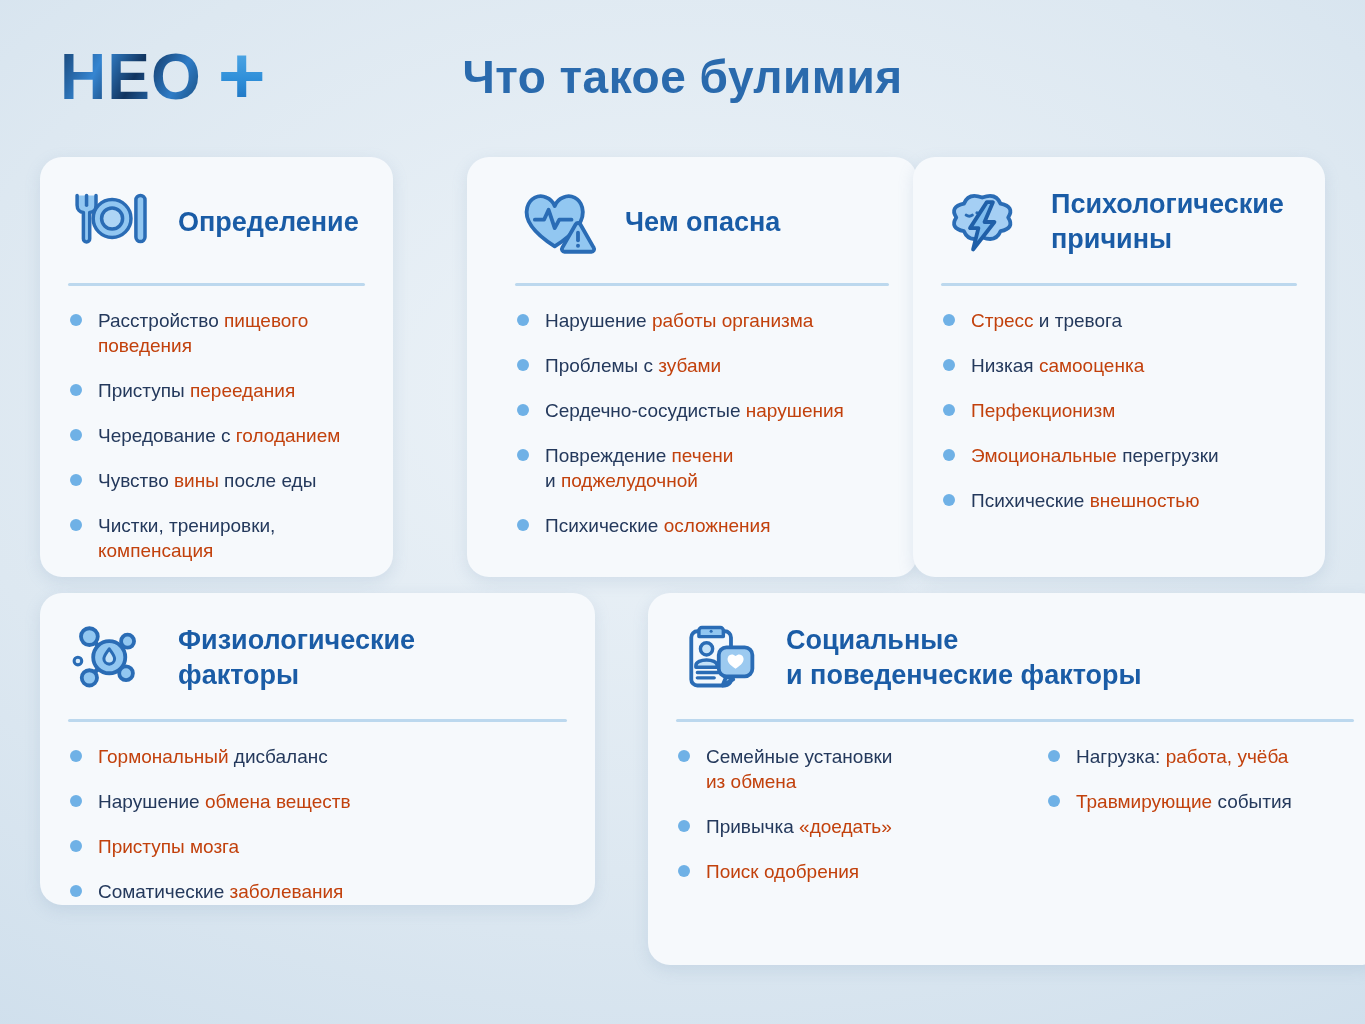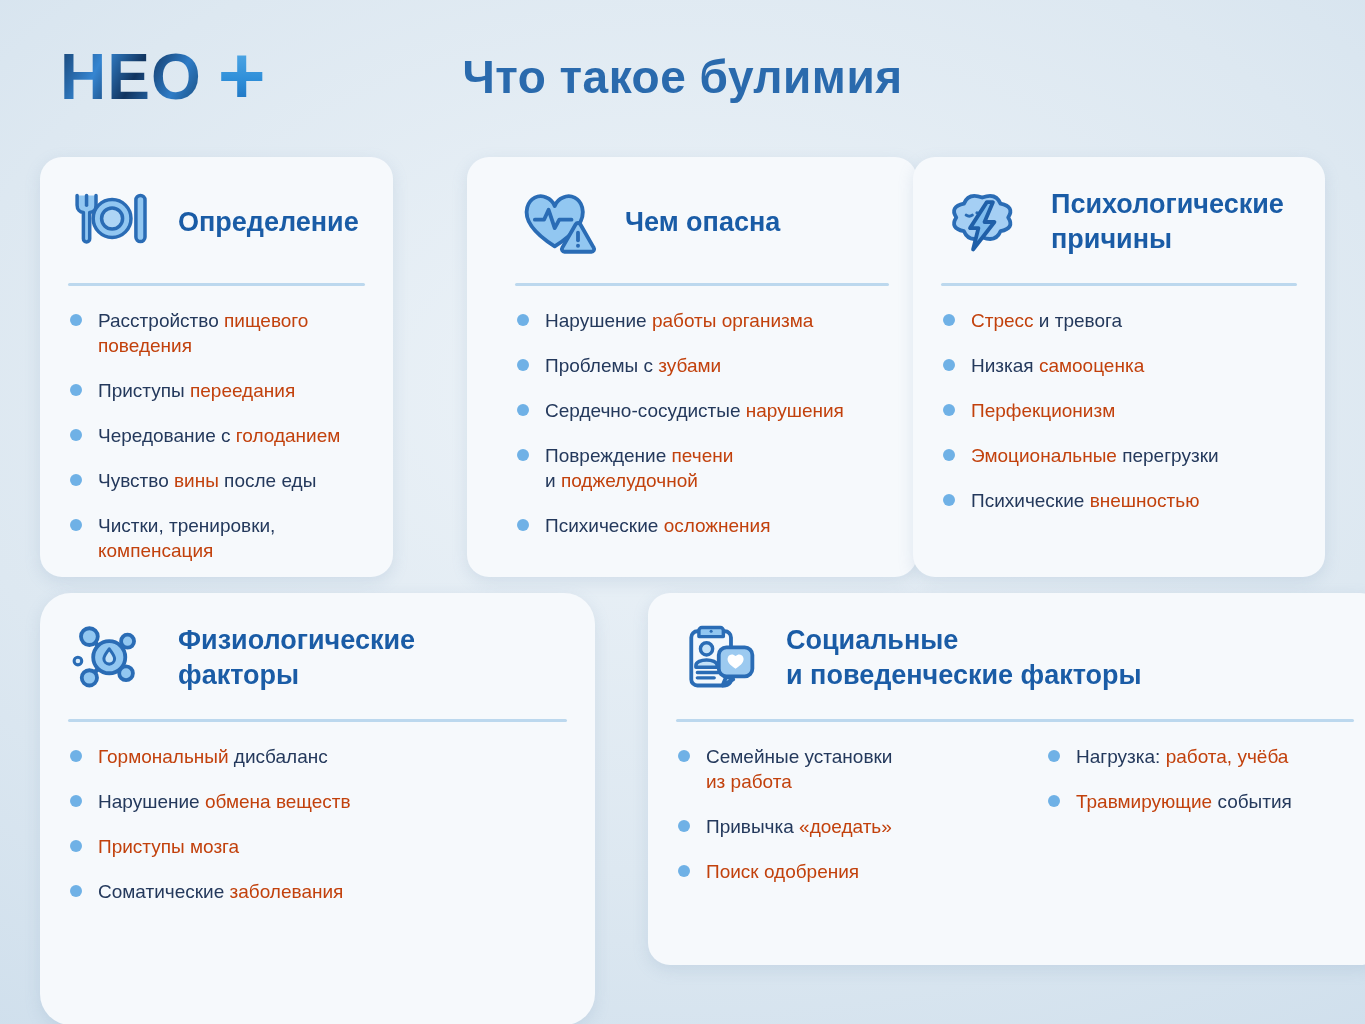--- a/index.html
+++ b/index.html
@@ -25,21 +25,21 @@
     font-size:46px;font-weight:800;color:#2a6aad;letter-spacing:.5px;
   }
   
   .card{
     position:absolute;background:#f6f9fc;border-radius:22px;
     box-shadow:0 5px 16px rgba(110,145,180,.18);
   }
   .c1{left:40px;top:157px;width:353px;height:420px;}
   .c2{left:467px;top:157px;width:430px;height:420px;padding-left:20px;}
   .c3{left:913px;top:157px;width:412px;height:420px;}
-  .c4{left:40px;top:593px;width:555px;height:432px;border-radius:31px;}
+  .c4{left:40px;top:593px;width:555px;height:312px;}
   .c5{left:648px;top:593px;width:734px;height:372px;}
   .card-head{display:flex;align-items:center;gap:26px;padding:26px 28px 0 28px;}
   .icon{flex:none;width:84px;height:78px;display:flex;align-items:center;justify-content:center;}
   .icon svg{width:84px;height:78px;}
   .card-title{margin:0;font-size:27px;line-height:1.28;font-weight:800;color:#1a5ca6;}
   .divider{height:3px;border-radius:2px;background:#bcd8ee;margin:22px 28px 0 28px;}
   ul.list{list-style:none;margin:0;padding:22px 26px 0 30px;display:flex;flex-direction:column;gap:20px;}
   li.item{display:flex;align-items:flex-start;}
   .dot{flex:none;width:12px;height:12px;border-radius:50%;background:#6fb1e6;margin:6px 16px 0 0;}
   .txt{font-size:19px;line-height:1.32;color:#24395c;}
@@ -225,21 +225,21 @@
           <path d="M78 62c-8-5-12-10-10-15 1.5-4 6.5-5 10-1.5 3.5-3.5 8.5-2.5 10 1.5 2 5-2 10-10 15z" fill="#ffffff" stroke="none"></path>
         </svg>
       </span>
       <h2 class="card-title">Социальные<br>и поведенческие факторы</h2>
     </div>
     <div class="divider"></div>
     <div class="cols">
       <ul class="list">
           <li class="item">
             <span class="dot"></span>
-            <span class="txt"><span>Семейные установки</span><br><span class="b">из работа</span></span>
+            <span class="txt"><span>Семейные установки</span><br><span class="b">из обмена</span></span>
           </li>
           <li class="item">
             <span class="dot"></span>
             <span class="txt"><span>Привычка </span><span class="b">«доедать»</span></span>
           </li>
           <li class="item">
             <span class="dot"></span>
             <span class="txt"><span class="b">Поиск одобрения</span></span>
           </li>
         </ul>

